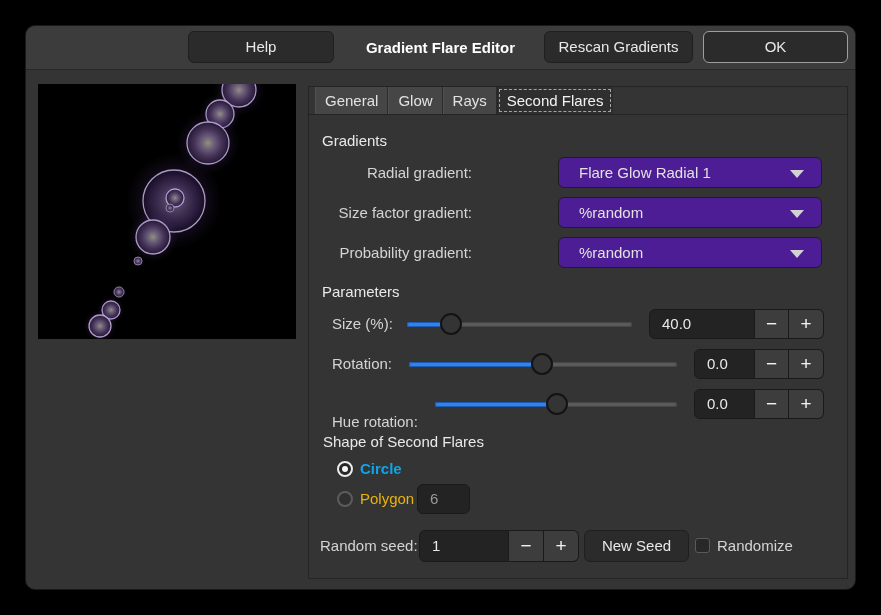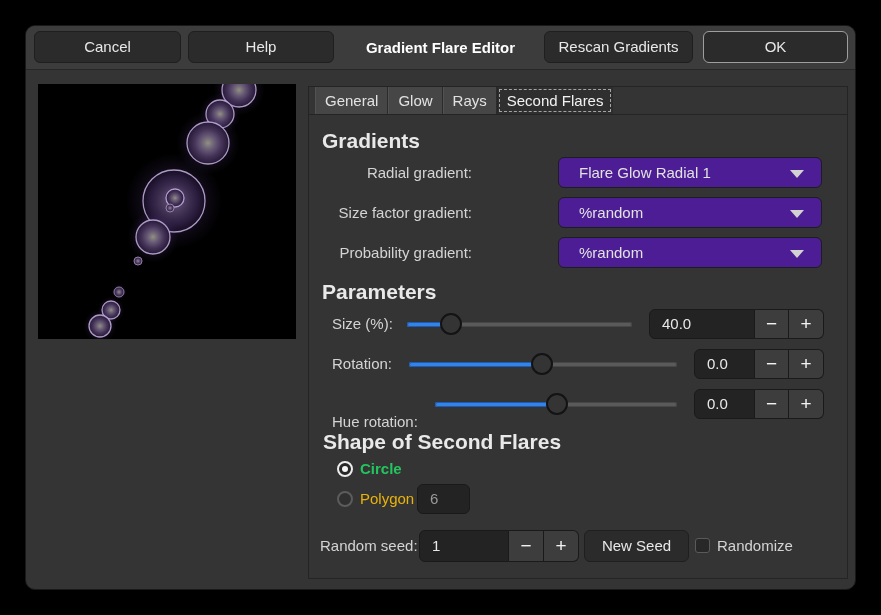--- a/index.html
+++ b/index.html
@@ -55,21 +55,21 @@
     padding:0 9px;border-right:1px solid #2b2b2b;border-left:1px solid #515151;
     cursor:default;white-space:nowrap;
   }
   .tab.active{
     background:#2f2f2f;color:#f2f2f2;
     outline:1px dashed #a5a5a5;outline-offset:-3px;
     border-left:1px solid #262626;
   }
   
   .heading{
-    position:absolute;color:#e9e9e9;font-size:21px;font-weight:bold;
+    position:absolute;color:#e9e9e9;font-size:15px;font-weight:normal;
     line-height:18px;white-space:nowrap;
   }
   .flabel{
     position:absolute;color:#d4d4d4;font-size:15px;white-space:nowrap;
   }
   
   .dropdown{
     position:absolute;left:249px;width:264px;height:31px;box-sizing:border-box;
     background:#4c1d95;border:1px solid #1d1d1d;border-radius:6px;
     color:#e2e2e2;font-size:15px;line-height:29px;padding-left:20px;
@@ -116,40 +116,39 @@
     position:absolute;width:16px;height:16px;border-radius:50%;
     box-sizing:border-box;
   }
   .radio.on{background:#262626;border:2px solid #ececec;}
   .radio.on::after{
     content:"";position:absolute;left:3px;top:3px;width:6px;height:6px;
     border-radius:50%;background:#f5f5f5;
   }
   .radio.off{background:#303030;border:2px solid #5c5c5c;}
   .rlabel{position:absolute;font-size:15px;line-height:16px;white-space:nowrap;}
-  .rlabel.bold{color:#22c55e;font-weight:bold;}
+  .rlabel.bold{color:#0ea5e9;font-weight:bold;}
   .rlabel.dim{color:#eab308;}
   .checkbox{
     position:absolute;width:15px;height:15px;box-sizing:border-box;
     background:#282828;border:1px solid #5a5a5a;border-radius:3px;
   }
   .button{
     position:absolute;height:32px;box-sizing:border-box;
     background:#2b2b2b;border:1px solid #1f1f1f;border-radius:6px;
     color:#e8e8e8;font-size:15px;text-align:center;line-height:30px;
     cursor:default;white-space:nowrap;
   }
 </style>
 </head>
 <body>
 
 <div class="dialog">
 
   <div class="header">
-    <div class="hbtn cancel">Cancel</div>
     <div class="hbtn help">Help</div>
     <div class="title">Gradient Flare Editor</div>
     <div class="hbtn rescan">Rescan Gradients</div>
     <div class="hbtn ok">OK</div>
   </div>
 
   <div class="preview">
     <svg id="flare-svg" width="258" height="255" viewBox="0 0 258 255">
       <defs>
         <radialGradient id="g-halo">

